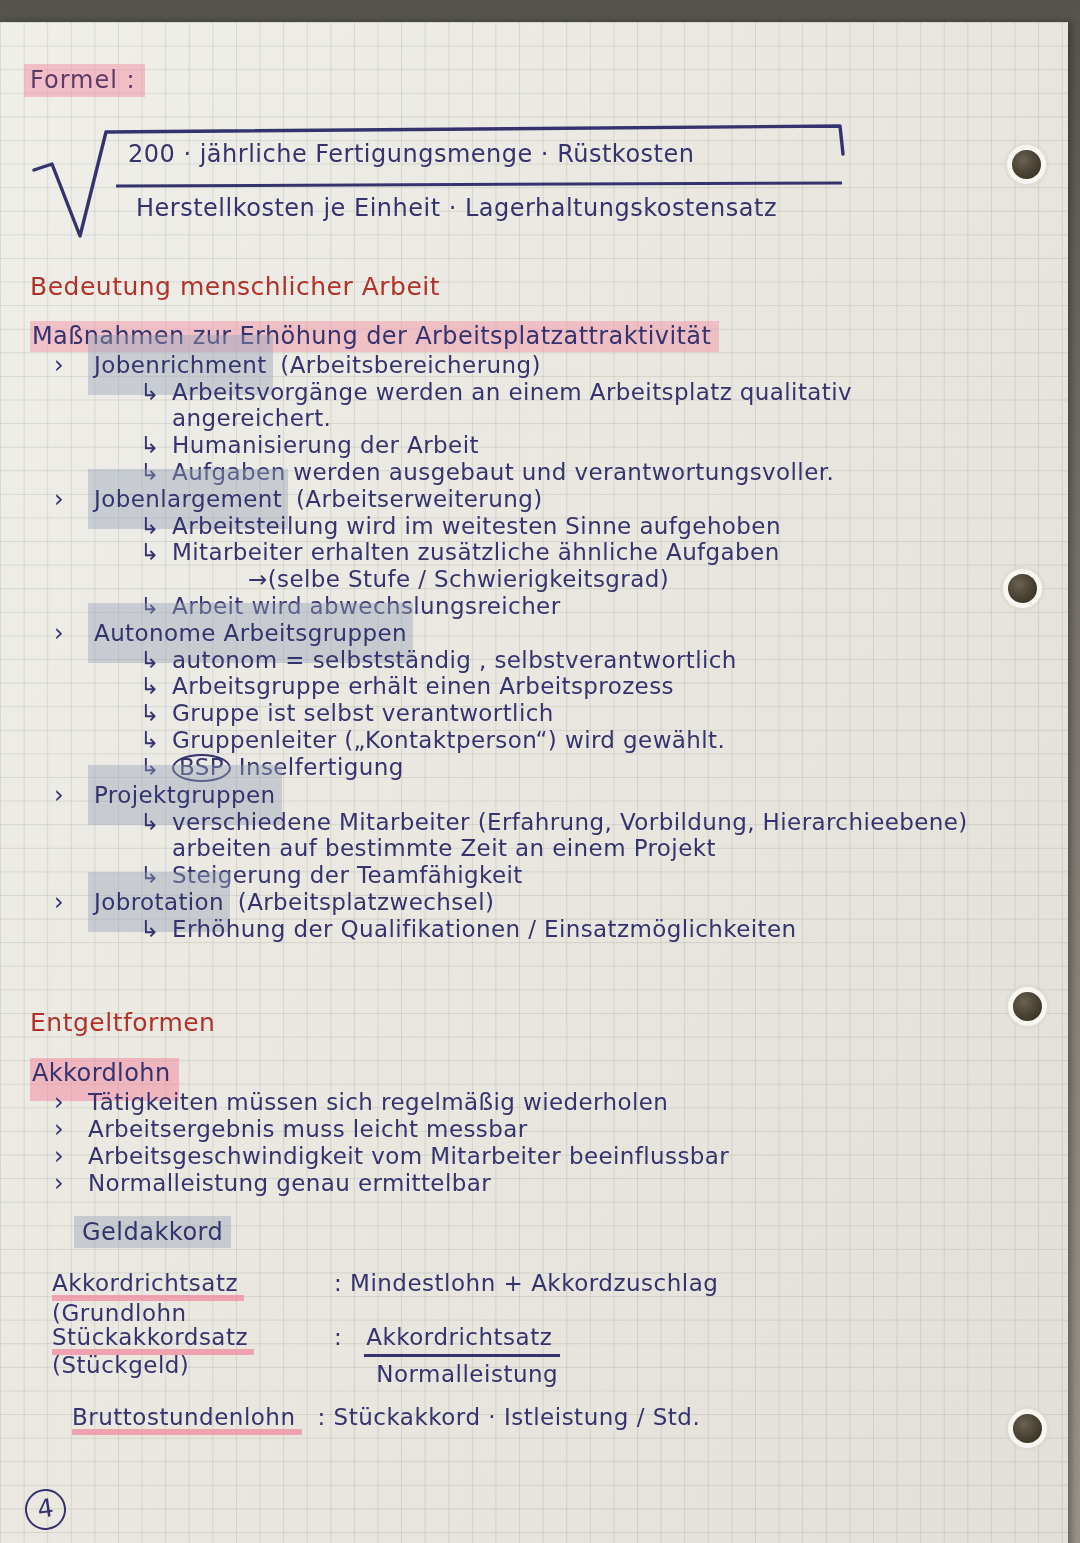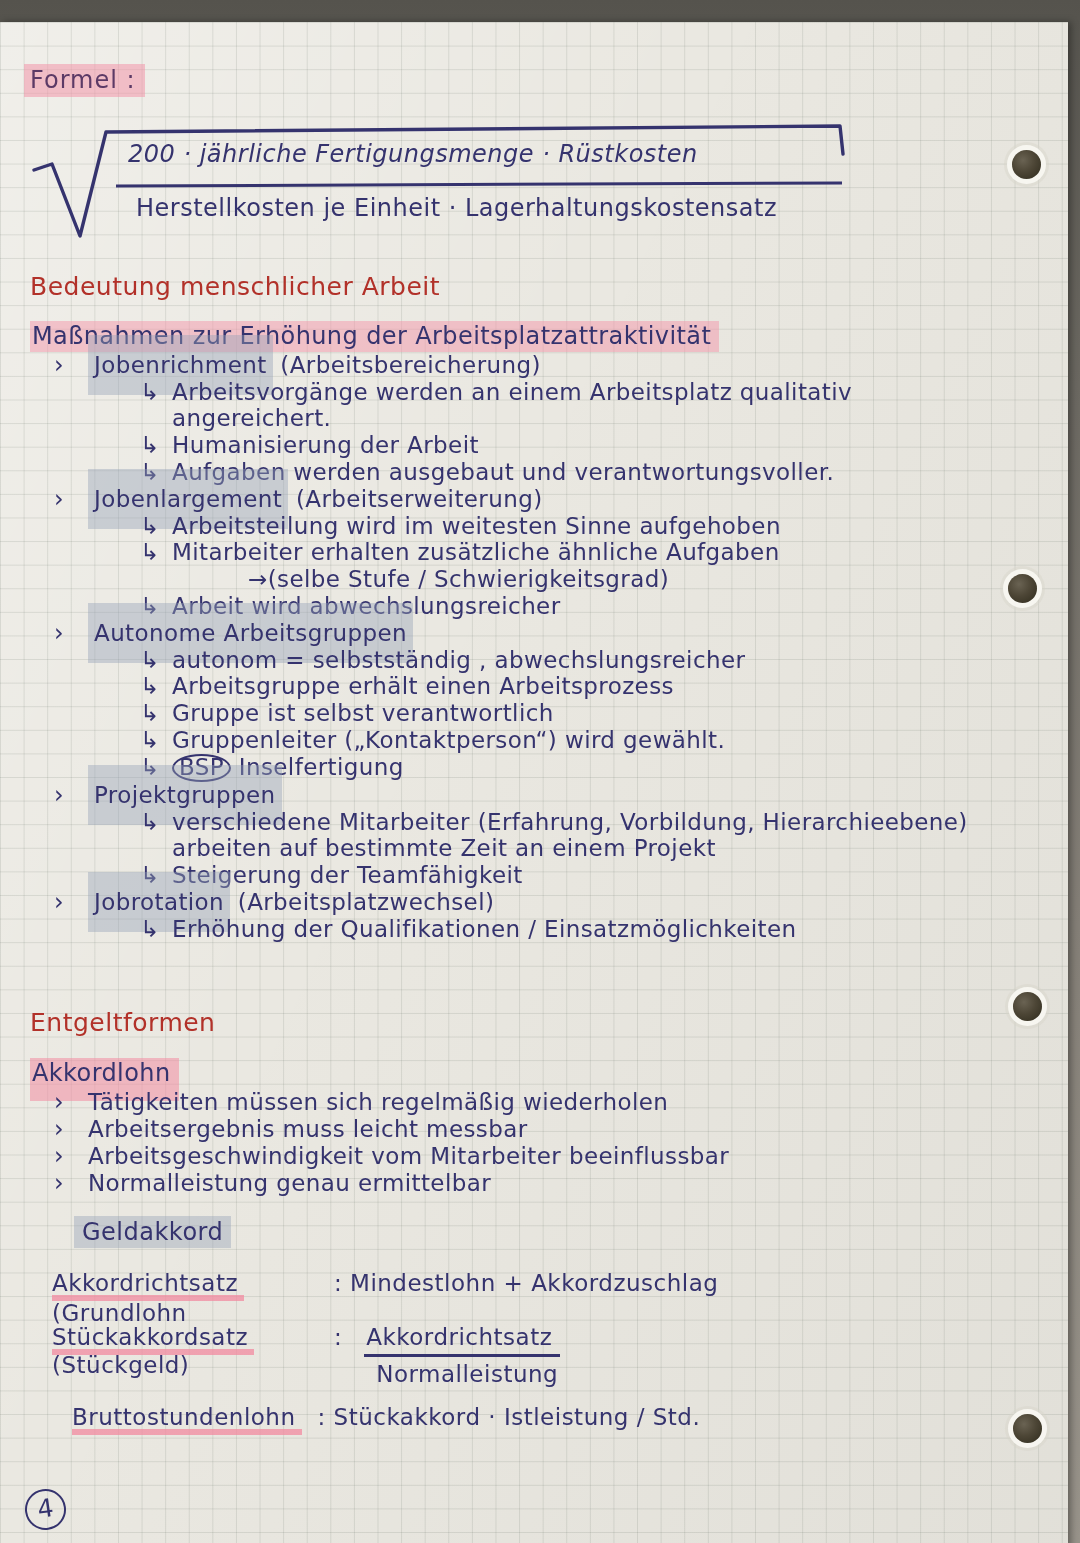--- a/index.html
+++ b/index.html
@@ -23,21 +23,21 @@
     position:absolute;width:29px;height:29px;border-radius:50%;
     background:radial-gradient(circle at 38% 35%, #6a6353 0%, #4d4636 45%, #2e2a1c 100%);
     box-shadow:0 0 0 5px rgba(248,247,241,0.95), 0 0 0 8px rgba(215,212,202,0.45);
   }
   
   .formel-label{
     position:absolute;left:24px;top:42px;font-size:24px;color:#5c3a66;
     letter-spacing:1px;background:rgba(243,150,170,0.55);padding:2px 9px 3px 6px;
   }
   .sqrt-svg{position:absolute;left:28px;top:100px;}
-  .frm-num{position:absolute;left:128px;top:118px;font-size:24px;letter-spacing:0.5px;white-space:nowrap;font-style:italic;}
+  .frm-num{position:absolute;left:128px;top:118px;font-size:24px;letter-spacing:0.5px;white-space:nowrap;}
   .frm-line{position:absolute;left:116px;top:161px;width:726px;height:3px;background:#35336e;transform:rotate(-0.25deg);}
   .frm-den{position:absolute;left:136px;top:172px;font-size:24px;letter-spacing:0.5px;white-space:nowrap;}
   
   .sec-head{position:absolute;left:30px;display:flex;align-items:flex-start;width:1034px;flex-direction:column;}
   .sec-title{font-size:25px;color:#b23129;letter-spacing:0.5px;white-space:nowrap;}
   .rule{flex:1;height:3px;background:#b23129;margin:15px 0 0 14px;}
   .rule2{flex:1;height:8px;border-top:3px solid #a32a21;border-bottom:2px solid #a32a21;margin:10px 0 0 18px;}
   
   .list{position:absolute;font-size:23px;line-height:26.8px;letter-spacing:0.4px;white-space:nowrap;}
   .row.head{margin-bottom:2px;}
@@ -90,21 +90,21 @@
     <div class="row l2"><span class="bu2">↳</span><span>Arbeitsvorgänge werden an einem Arbeitsplatz qualitativ</span></div>
     <div class="row cont"><span>angereichert.</span></div>
     <div class="row l2"><span class="bu2">↳</span><span>Humanisierung der Arbeit</span></div>
     <div class="row l2"><span class="bu2">↳</span><span>Aufgaben werden ausgebaut und verantwortungsvoller.</span></div>
     <div class="row l1"><span class="bu1">›</span><span class="hlg">Jobenlargement</span><span> (Arbeitserweiterung)</span></div>
     <div class="row l2"><span class="bu2">↳</span><span>Arbeitsteilung wird im weitesten Sinne aufgehoben</span></div>
     <div class="row l2"><span class="bu2">↳</span><span>Mitarbeiter erhalten zusätzliche ähnliche Aufgaben</span></div>
     <div class="row arrow"><span>→(selbe Stufe / Schwierigkeitsgrad)</span></div>
     <div class="row l2"><span class="bu2">↳</span><span>Arbeit wird abwechslungsreicher</span></div>
     <div class="row l1"><span class="bu1">›</span><span class="hlg">Autonome Arbeitsgruppen</span><span></span></div>
-    <div class="row l2"><span class="bu2">↳</span><span>autonom = selbstständig , abwechslungsreicher</span></div>
+    <div class="row l2"><span class="bu2">↳</span><span>autonom = selbstständig , selbstverantwortlich</span></div>
     <div class="row l2"><span class="bu2">↳</span><span>Arbeitsgruppe erhält einen Arbeitsprozess</span></div>
     <div class="row l2"><span class="bu2">↳</span><span>Gruppe ist selbst verantwortlich</span></div>
     <div class="row l2"><span class="bu2">↳</span><span>Gruppenleiter („Kontaktperson“) wird gewählt.</span></div>
     <div class="row l2"><span class="bu2">↳</span><span class="circ">BSP</span><span> Inselfertigung</span></div>
     <div class="row l1"><span class="bu1">›</span><span class="hlg">Projektgruppen</span><span></span></div>
     <div class="row l2"><span class="bu2">↳</span><span>verschiedene Mitarbeiter (Erfahrung, Vorbildung, Hierarchieebene)</span></div>
     <div class="row cont"><span>arbeiten auf bestimmte Zeit an einem Projekt</span></div>
     <div class="row l2"><span class="bu2">↳</span><span>Steigerung der Teamfähigkeit</span></div>
     <div class="row l1"><span class="bu1">›</span><span class="hlg">Jobrotation</span><span> (Arbeitsplatzwechsel)</span></div>
     <div class="row l2"><span class="bu2">↳</span><span>Erhöhung der Qualifikationen / Einsatzmöglichkeiten</span></div>

